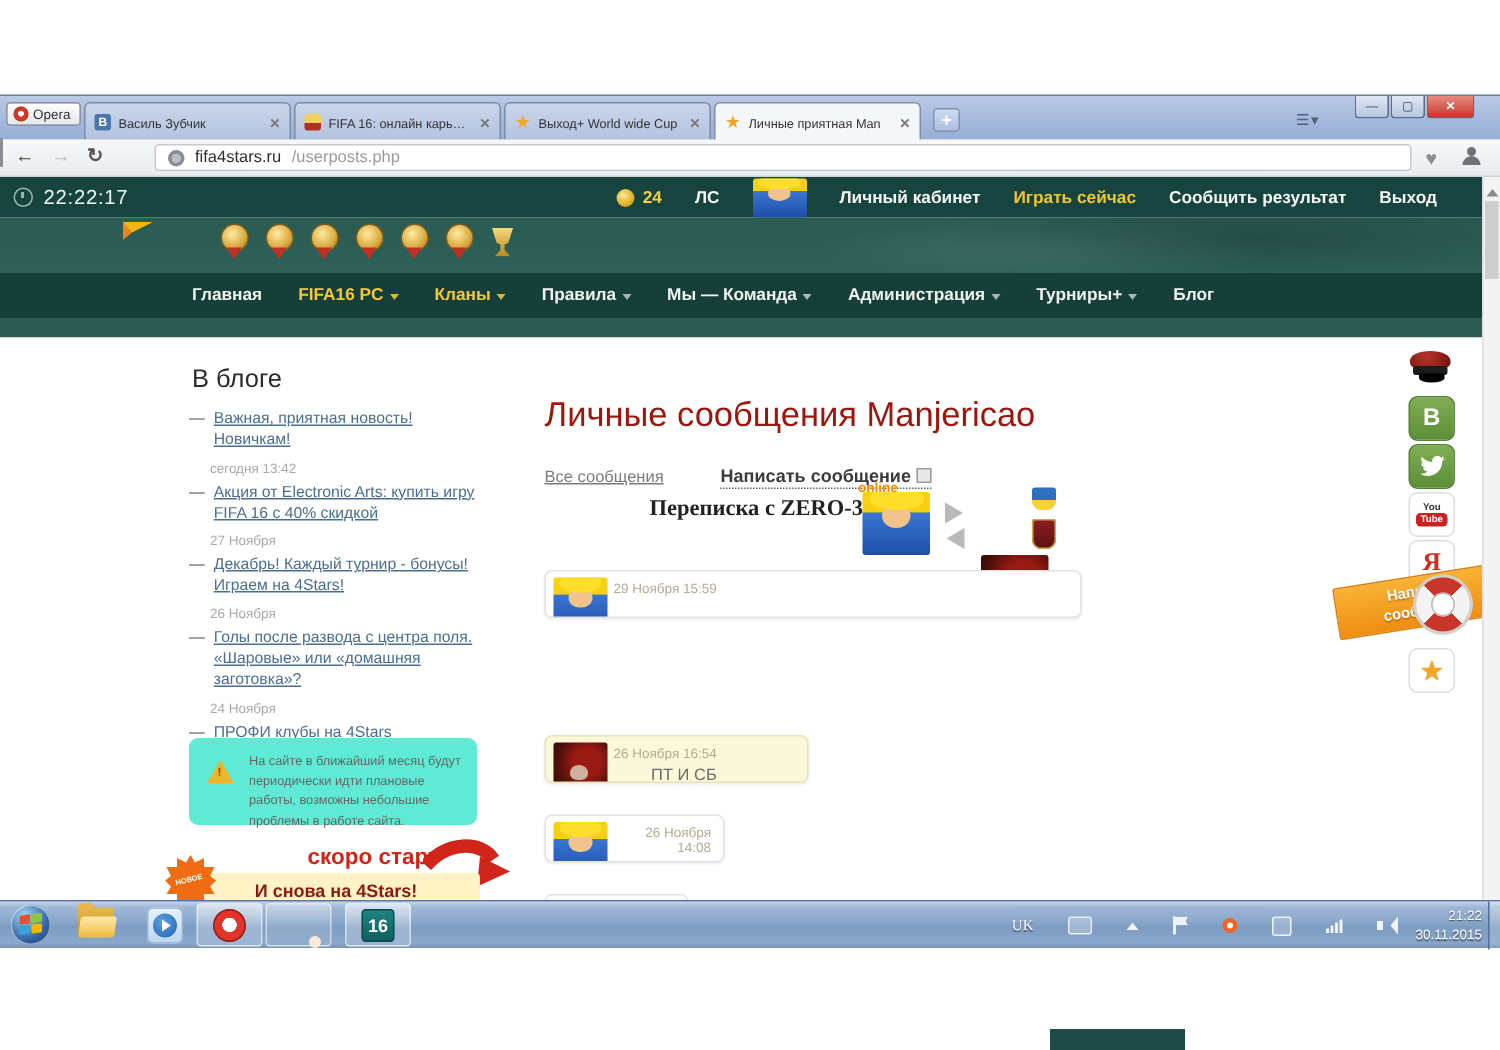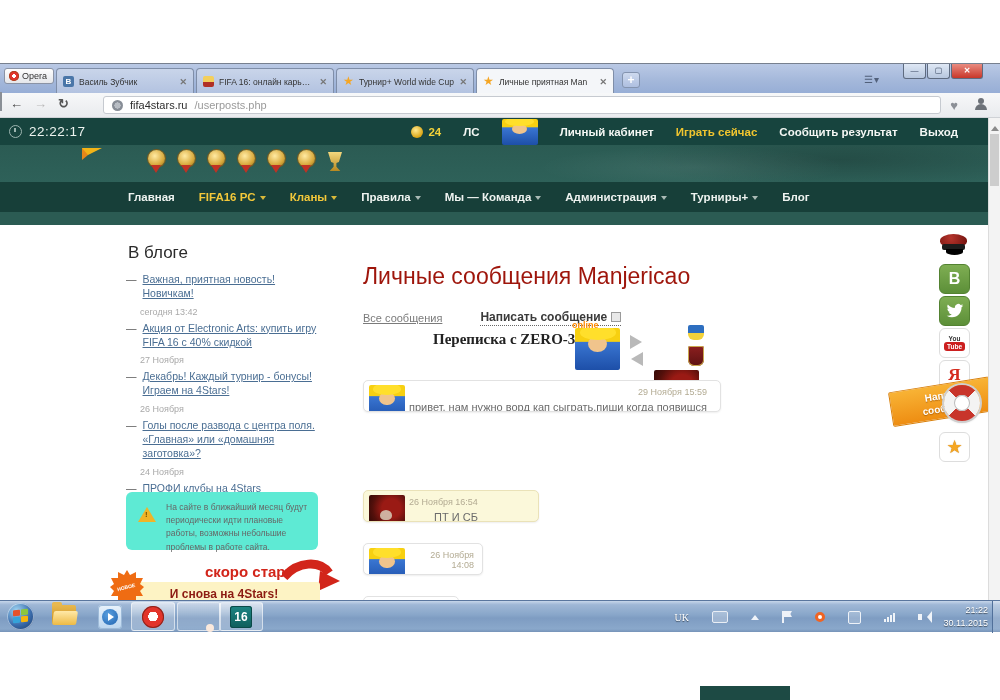--- a/index.html
+++ b/index.html
@@ -201,21 +201,21 @@
   #tb-folder{left:52px;top:4px;position:absolute;width:26px;height:21px;}
   .folder-back{position:absolute;left:0;top:0;width:24px;height:19px;background:linear-gradient(#e8b84f,#c98f1d);border-radius:2px;}
   .folder-tab{position:absolute;left:0;top:-3px;width:10px;height:5px;background:#e8b84f;border-radius:2px 2px 0 0;}
   .folder-front{position:absolute;left:1px;top:6px;width:24px;height:14px;background:linear-gradient(#ffe9a8,#edba45);border-radius:2px;transform:skewX(-8deg);}
   #tb-wmp{left:98px;top:4px;position:absolute;width:24px;height:24px;border-radius:4px;background:linear-gradient(#e8f2fb,#bcd6ef);
     box-shadow:inset 0 0 0 1px #9dbad8;}
   #tb-wmp .wmpc{position:absolute;left:4px;top:4px;width:16px;height:16px;border-radius:50%;background:radial-gradient(circle at 40% 35%,#5aa0e0,#1f63b0);}
   #tb-wmp .wmpp{position:absolute;left:10px;top:8px;width:0;height:0;border:4px solid transparent;border-left:6px solid #fff;}
   #slot-opera{left:131px;}
   #slot-origin{left:177px;}
-  #slot-fifa{left:219px;}
+  #slot-fifa{left:230px;}
   .opera-logo{width:22px;height:22px;border-radius:50%;background:radial-gradient(circle at 50% 48%,#fff 0 30%,#e2342b 31%);box-shadow:inset 0 0 0 1px #8d241d;}
   .origin-logo{width:22px;height:22px;border-radius:50%;background:radial-gradient(circle at 60% 30%,#f9823a,#e85c15);position:relative;}
   .origin-logo::after{content:'';position:absolute;left:7px;top:7px;width:8px;height:8px;border-radius:50%;background:#fbe9dc;}
   .fifa-logo{width:22px;height:22px;border-radius:3px;background:linear-gradient(#1d8583,#0f5e5c);color:#fff;font-weight:bold;font-size:12px;
     display:flex;align-items:center;justify-content:center;box-shadow:inset 0 0 0 1px #0a4a48;}
   #tray{position:absolute;right:70px;top:0;height:32px;display:flex;align-items:center;gap:23px;color:#fff;font-family:Liberation Serif, serif;}
   #tray .lang{font-size:10px;text-shadow:0 1px 1px rgba(0,0,0,.5);}
   .kb-ic{width:14px;height:10px;border:1px solid #e9eef5;border-radius:2px;background:rgba(255,255,255,.25);}
   .up-ic{width:0;height:0;border:4px solid transparent;border-bottom:5px solid #f0f4f9;margin-top:-3px;}
   .flag-ic{position:relative;width:10px;height:12px;}
@@ -251,21 +251,21 @@
         <span class="title">Василь Зубчик</span>
         <span class="x">✕</span>
       </div>
       <div class="tab" style="left:196px;">
         <span class="fav trophy"></span>
         <span class="title">FIFA 16: онлайн карьера</span>
         <span class="x">✕</span>
       </div>
       <div class="tab" style="left:336px;">
         <span class="fav star">★</span>
-        <span class="title">Турнир+ World wide Cup</span>
+        <span class="title">Выход+ World wide Cup</span>
         <span class="x">✕</span>
       </div>
       <div class="tab active" style="left:476px;">
         <span class="fav star">★</span>
         <span class="title">Личные приятная Man</span>
         <span class="x">✕</span>
       </div>
       <div id="newtab">+</div>
 
       <div id="tabmenu">☰▾</div>
@@ -371,21 +371,21 @@
               <a>Акция от Electronic Arts: купить игру FIFA 16 с 40% скидкой</a>
             </div>
           <div class="blog-date">27 Ноября</div>
           <div class="blog-item">
               <span class="dash">—</span>
               <a>Декабрь! Каждый турнир - бонусы! Играем на 4Stars!</a>
             </div>
           <div class="blog-date">26 Ноября</div>
           <div class="blog-item">
               <span class="dash">—</span>
-              <a>Голы после развода с центра поля. «Главная» или «домашняя заготовка»?</a>
+              <a>Голы после развода с центра поля. «Шаровые» или «домашняя заготовка»?</a>
             </div>
           <div class="blog-date">24 Ноября</div>
           <div class="blog-item">
               <span class="dash">—</span>
               <a>ПРОФИ клубы на 4Stars</a>
             </div>
           <div class="blog-date">23 Ноября</div>
           <div class="blog-item" id="goto-blog">
               <span class="dash">—</span>
               <a>перейти в блог</a>
@@ -427,21 +427,20 @@
           <div class="arr l"></div>
         </div>
         <div id="av-right" class="bigav av av-bear"></div>
         <span class="shield" id="badge1"></span>
         <span class="shield" id="badge2"></span>
 
         <div class="card" id="msg0">
           <span class="cav av av-fan"></span>
           <span>
               <div class="meta">29 Ноября 15:59</div>
-          <div class="txt">привет, нам нужно ворд кап сыграть,пиши когда появишся</div>
             </span>
         </div>
         <div class="card yellow" id="msg2">
           <span class="cav av av-bear"></span>
           <span>
               <div class="meta">26 Ноября 16:54</div>
           <div class="txt">ПТ И СБ</div>
             </span>
         </div>
         <div class="card" id="msg3">

